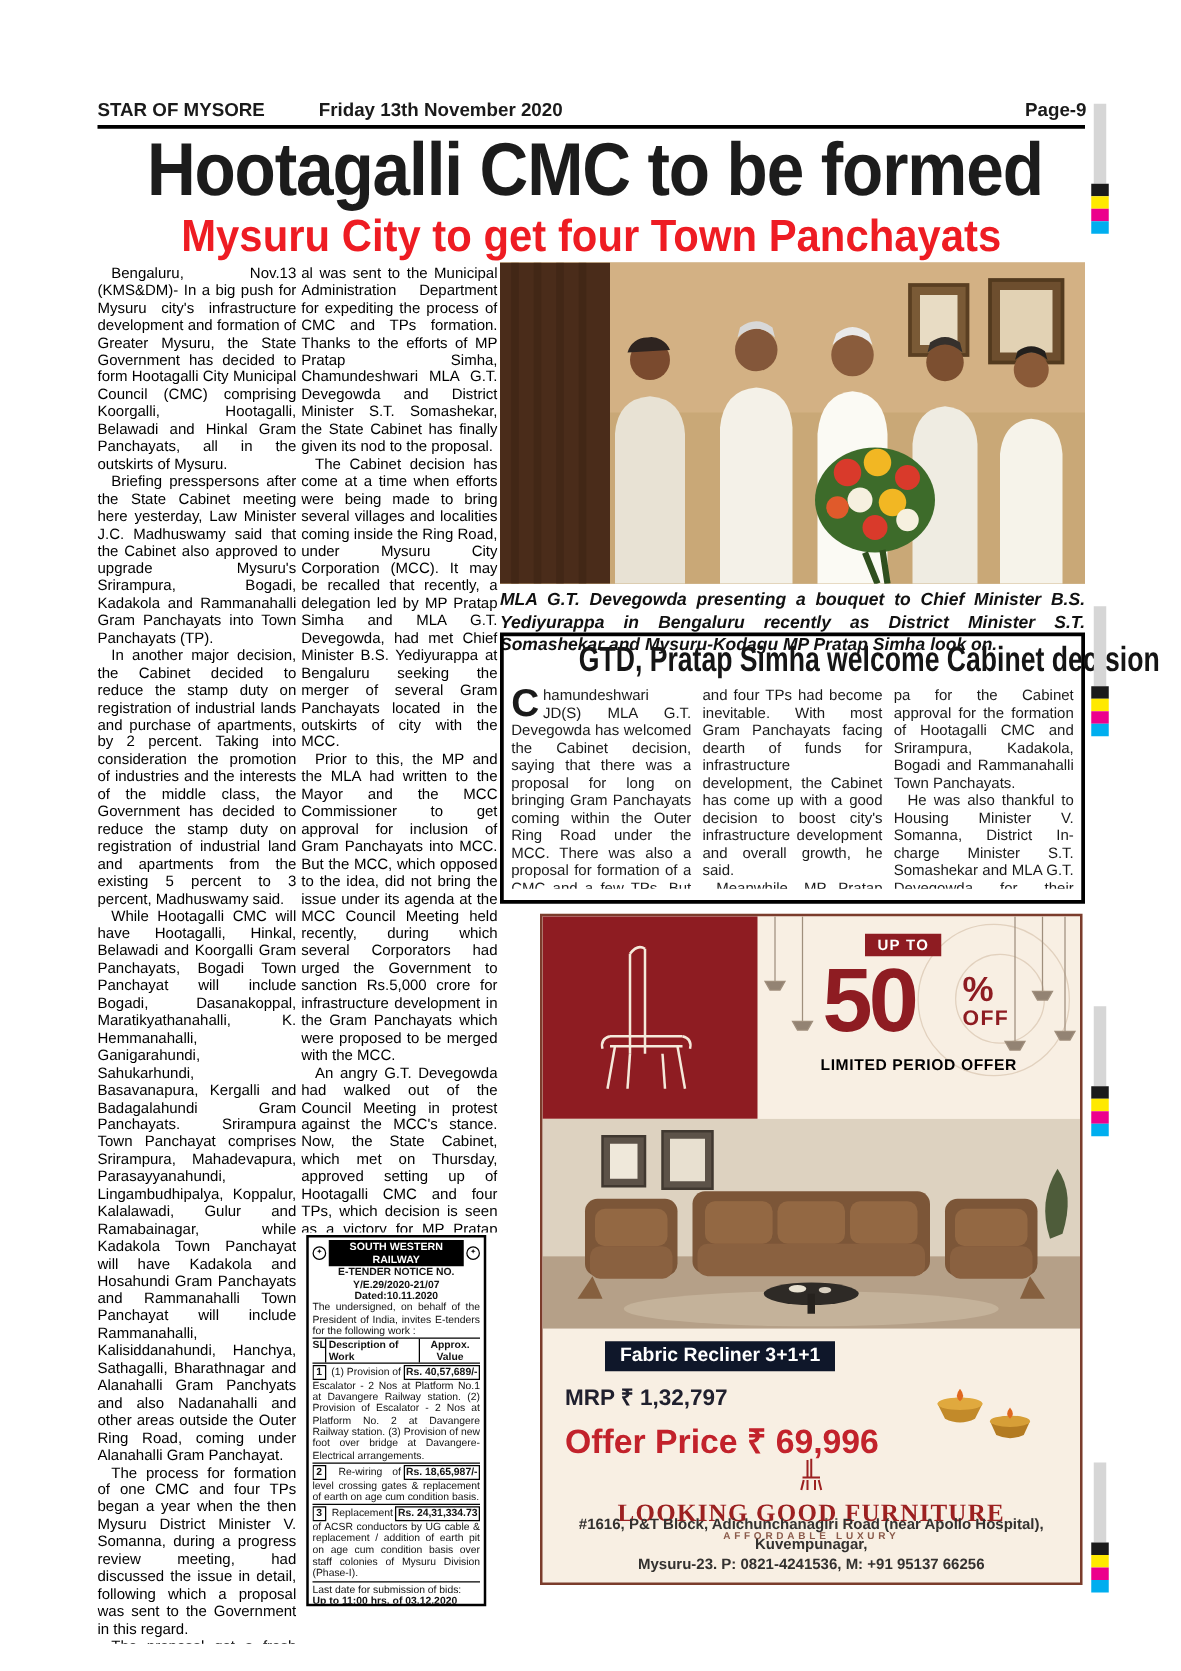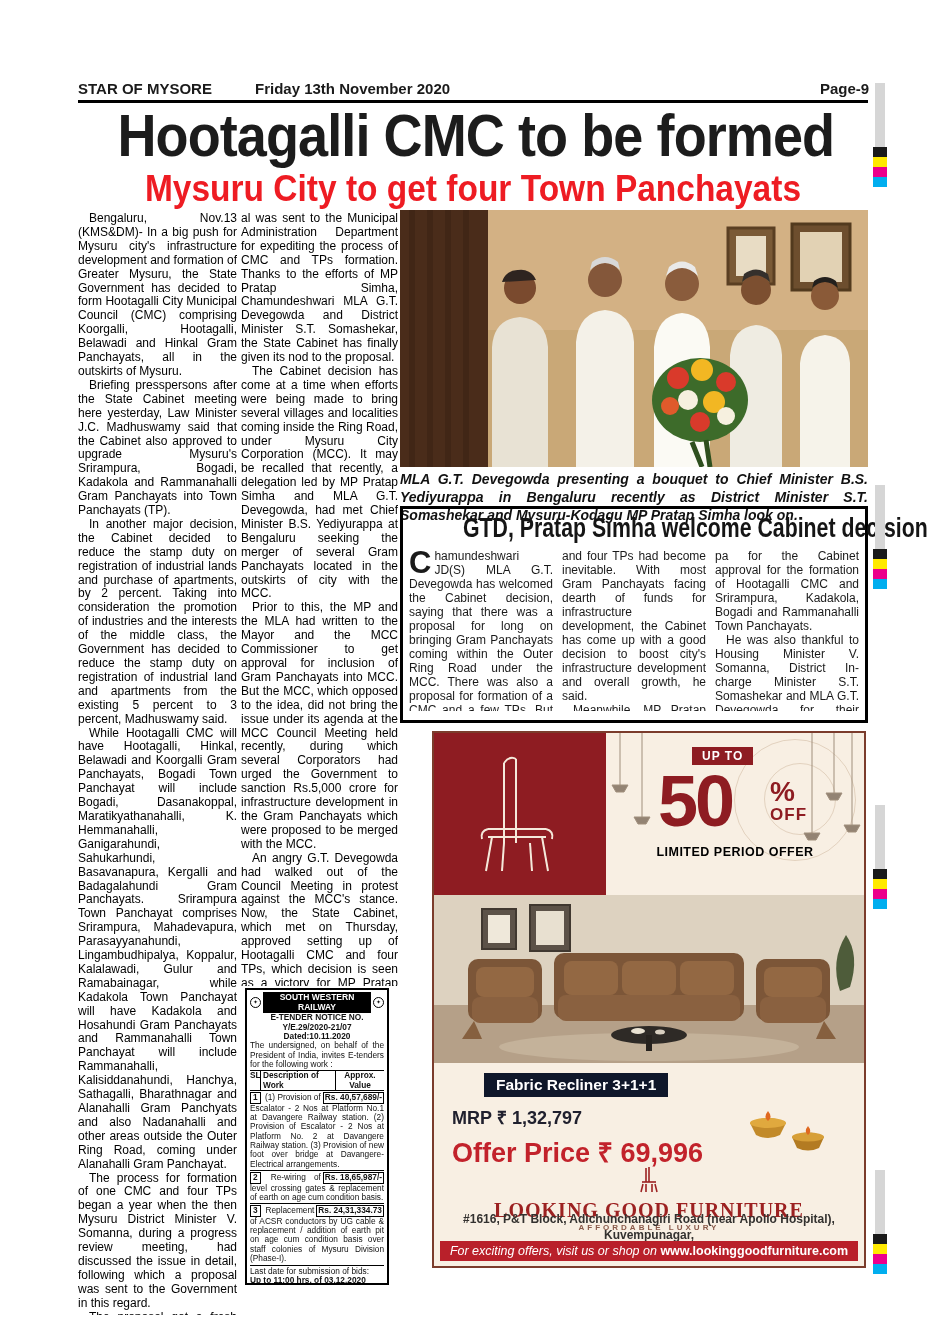--- a/index.html
+++ b/index.html
@@ -334,23 +334,20 @@
       </svg>
       <div id="ad-brand">LOOKING GOOD FURNITURE</div>
       <div id="ad-tagline">AFFORDABLE LUXURY</div>
     </div>
 
     <div id="ad-addr">
       <div>#1616, P&amp;T Block, Adichunchanagiri Road (near Apollo Hospital), Kuvempunagar,</div>
       <div>Mysuru-23.  P: 0821-4241536, M: +91 95137 66256</div>
     </div>
 
-    <div id="ad-footer">
-      <span class="it">For exciting offers, visit us or shop on </span><span class="bd">www.lookinggoodfurniture.com</span>
-    </div>
 
   </div>
 
   <div class="reg-gray" style="top:83px;height:64px;"></div>
   <div class="reg-sq" style="top:147px;background:#1a1a1a;"></div>
   <div class="reg-sq" style="top:157px;background:#ffe900;"></div>
   <div class="reg-sq" style="top:167px;background:#ec008c;"></div>
   <div class="reg-sq" style="top:177px;background:#00aeef;"></div>
 
   <div class="reg-gray" style="top:485px;height:64px;"></div>

